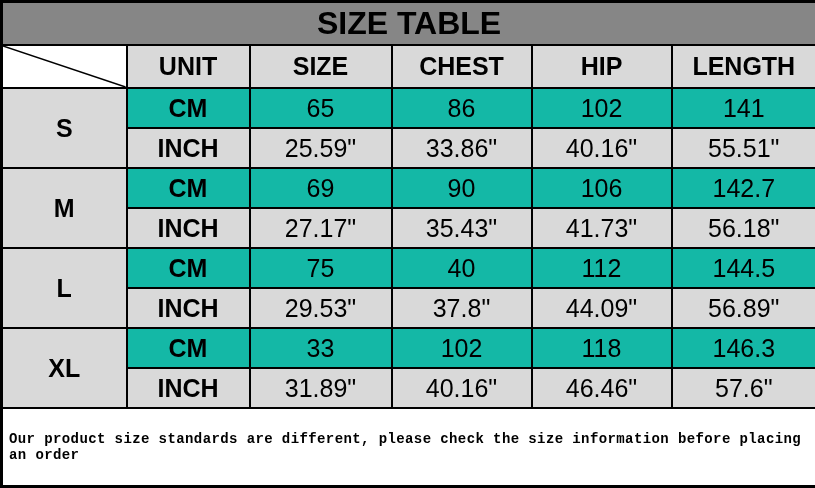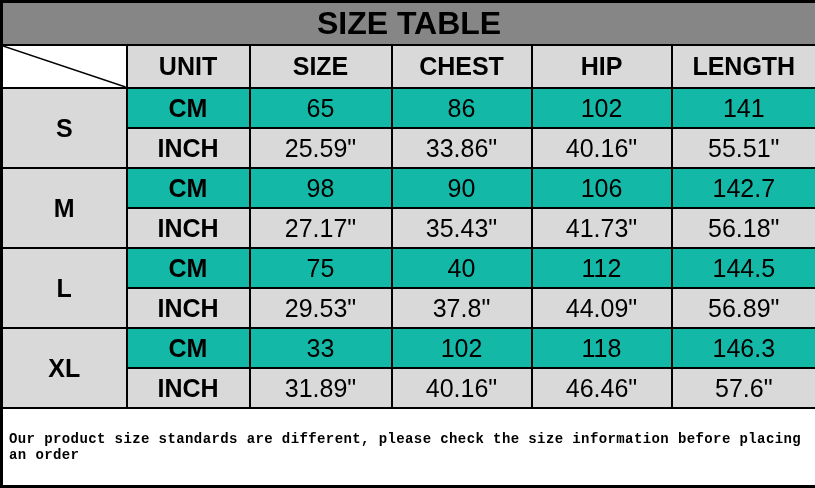--- a/index.html
+++ b/index.html
@@ -113,21 +113,21 @@
       <td class="unit-cell bg-gray">INCH</td>
       <td class="val-cell bg-gray">25.59"</td>
       <td class="val-cell bg-gray">33.86"</td>
       <td class="val-cell bg-gray">40.16"</td>
       <td class="val-cell bg-gray">55.51"</td>
     </tr>
 
     <tr class="data-row">
       <td rowspan="2" class="size-cell bg-gray">M</td>
       <td class="unit-cell bg-white">CM</td>
-      <td class="val-cell bg-white">98</td>
+      <td class="val-cell bg-white">69</td>
       <td class="val-cell bg-white">90</td>
       <td class="val-cell bg-white">106</td>
       <td class="val-cell bg-white">142.7</td>
     </tr>
     <tr class="data-row">
       <td class="unit-cell bg-gray">INCH</td>
       <td class="val-cell bg-gray">27.17"</td>
       <td class="val-cell bg-gray">35.43"</td>
       <td class="val-cell bg-gray">41.73"</td>
       <td class="val-cell bg-gray">56.18"</td>

